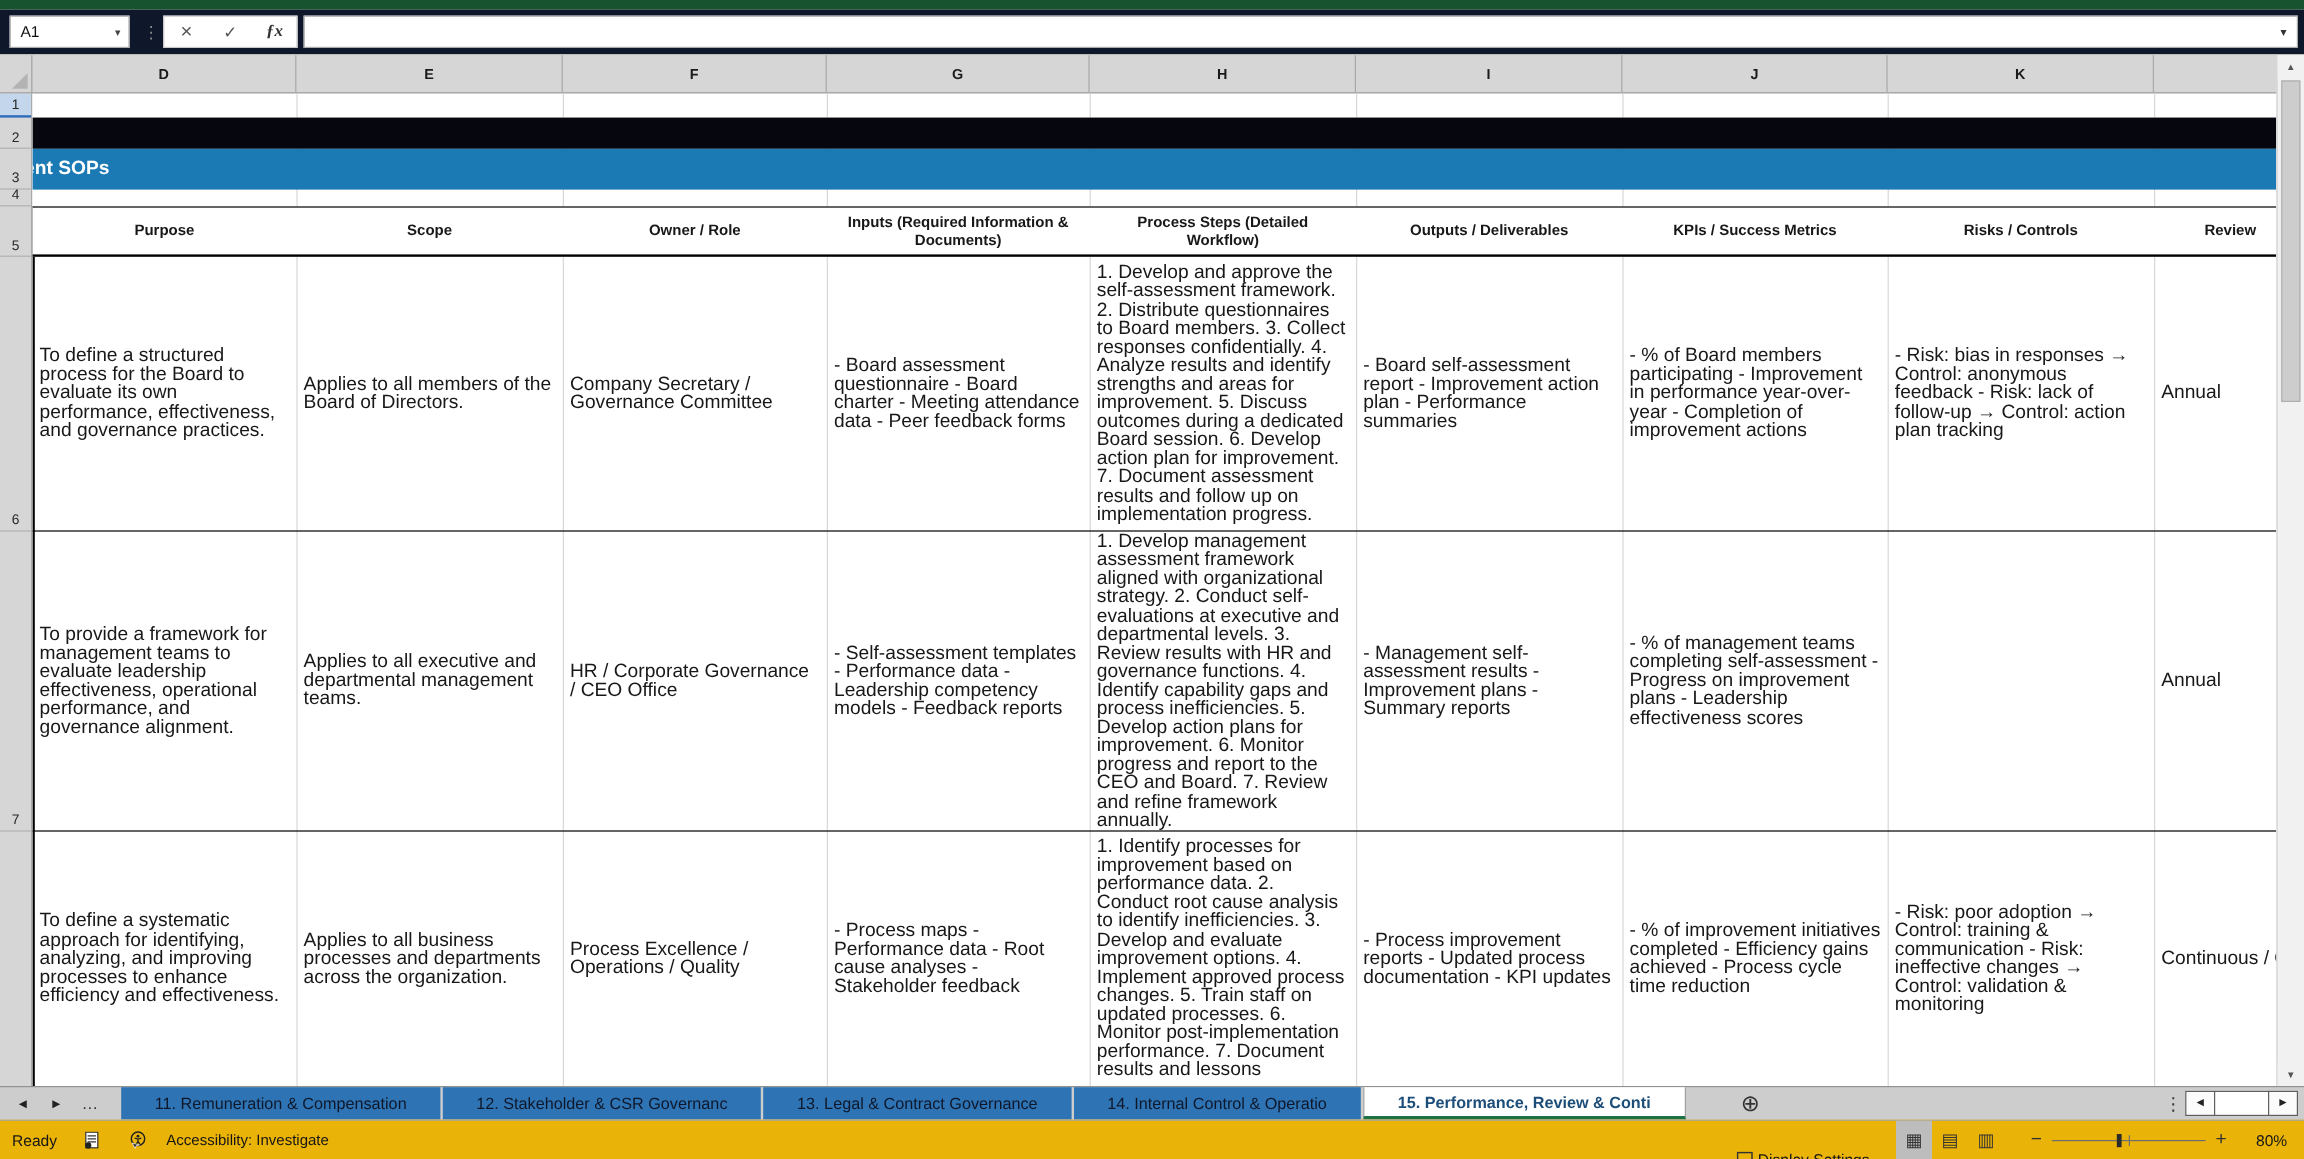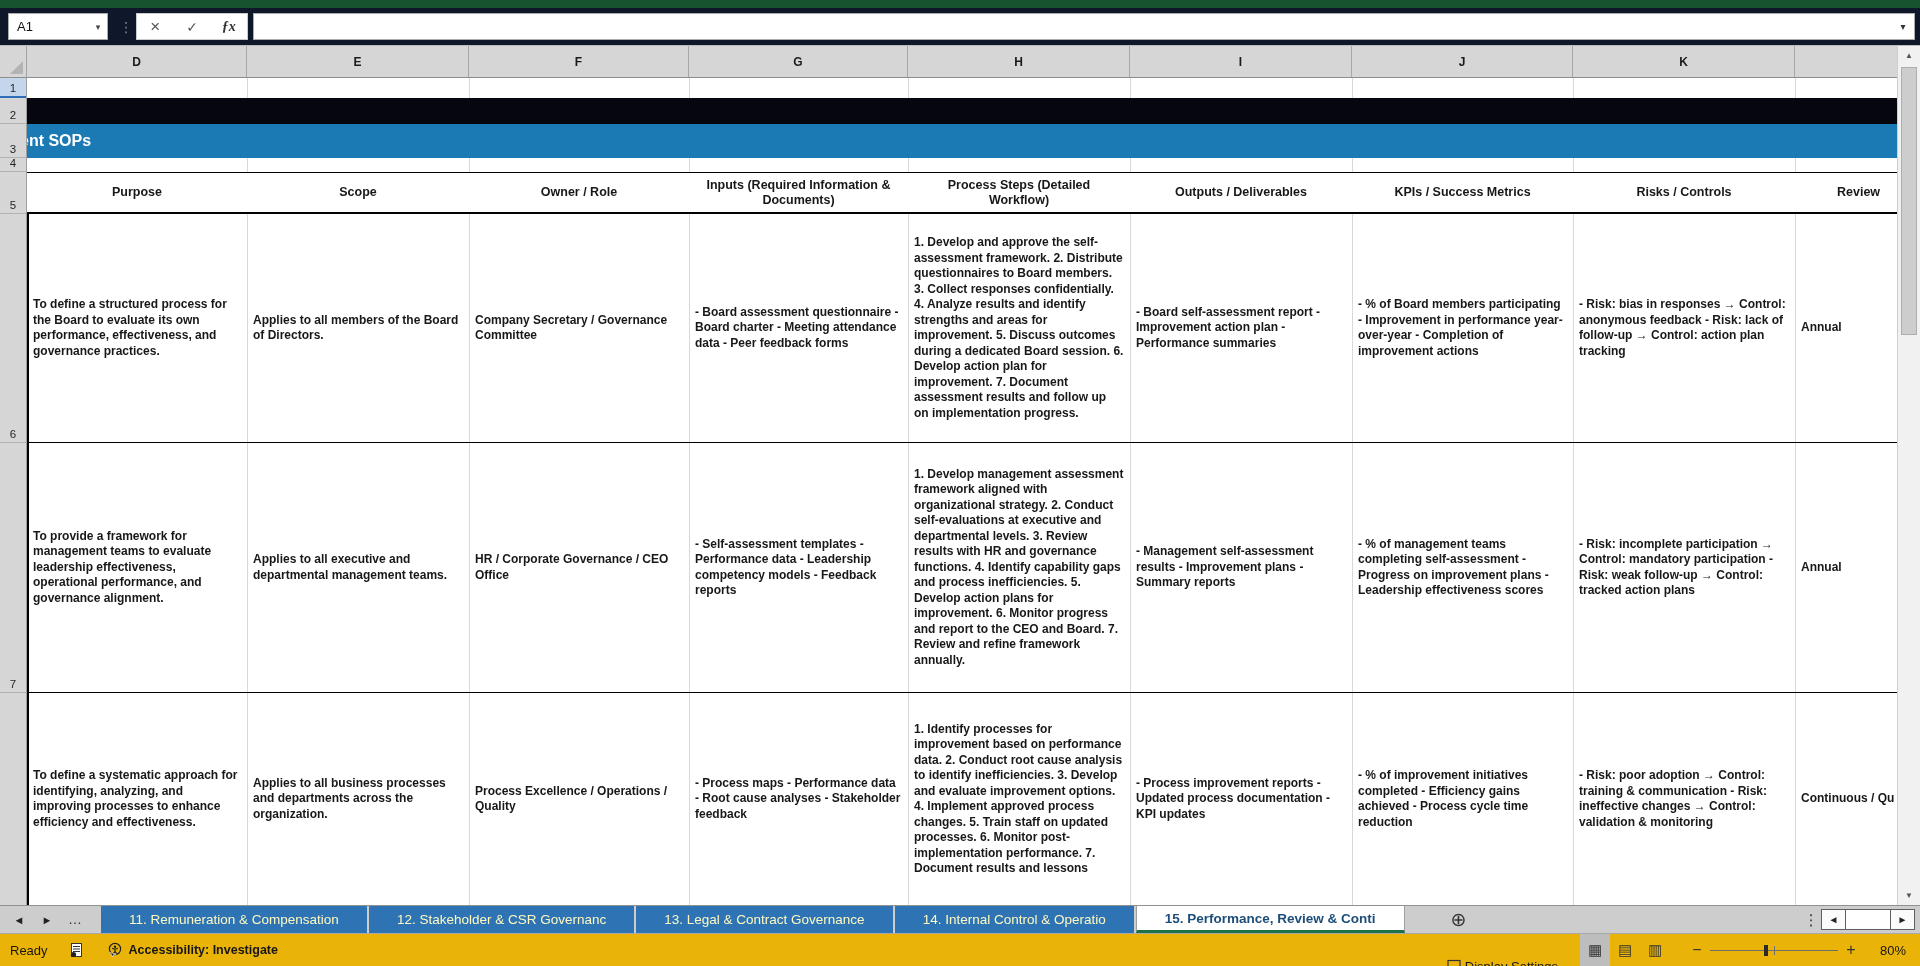--- a/index.html
+++ b/index.html
@@ -48,54 +48,54 @@
   .band-blue .btitle { display:block; margin-left:-7px; line-height:34px; font-size:16px; font-weight:bold; color:#fff; white-space:nowrap; }
   .tableLeft { position:absolute; left:0; top:94px; width:2px; height:733px; background:#000; }
 
   .trow { position:absolute; left:0; width:1870px; }
   .r5 { top:94px; height:42px; border-top:1px solid #000; border-bottom:2px solid #000; background:#fff;padding-left:36px; }
   .r6 { top:136px; height:229px; border-bottom:1px solid #000; }
   .r7 { top:365px; height:250px; border-bottom:1px solid #000; }
   .r8 { top:615px; height:212px; }
 
   .cell { position:absolute; top:0; height:100%; display:flex; align-items:center; overflow:hidden; padding:0 6px; }
-  .ctext { width:100%; font-size:12px; line-height:15.5px; color:#181818;font-weight:bold; }
+  .ctext { width:100%; font-size:16px; line-height:15.5px; color:#181818; }
   .cD{left:0;width:220px}.cE{left:220px;width:222px}.cF{left:442px;width:220px}.cG{left:662px;width:219px}
   .cH{left:881px;width:222px}.cI{left:1103px;width:222px}.cJ{left:1325px;width:221px}.cK{left:1546px;width:222px}.cL{left:1768px;width:222px}
   .hc { justify-content:center; }
   .hc .ctext { text-align:center; font-weight:bold; font-size:12.5px; line-height:15px; }
   .hc.cG { padding:0 8px; } .hc.cH { padding:0 28px; }
   .hc.cL { justify-content:flex-start; padding-left:42px; }
   .hc.cL .ctext { text-align:left; }
 
   
   .vscroll { position:absolute; left:1897px; top:46px; width:23px; height:859px; background:#f1f1f1; border-left:1px solid #cfcfcf; }
   .vsbtn { position:absolute; left:0; width:22px; height:19px; display:flex; align-items:center; justify-content:center; font-size:8px; color:#555; background:#f1f1f1; }
   .vsup{top:0}.vsdown{bottom:0}
   .vsthumb { position:absolute; left:3px; top:21px; width:16px; height:268px; background:#cdcdcd; border:1px solid #aeaeae; }
 
   
   .tabbar { position:absolute; left:0; top:905px; width:1920px; height:28px; background:#cdcdcd; border-top:1px solid #919191; display:flex; align-items:stretch; }
   .tnav { width:28px; display:flex; align-items:center; justify-content:center; font-size:11px; color:#222; }
   .tell { width:28px; display:flex; align-items:flex-end; justify-content:center; font-size:14px; color:#333; padding-bottom:6px; }
-  .stab { display:flex; align-items:center; padding:0 28px; background:#2e74b5; color:#fef9c3; font-size:13.5px; margin-right:2px; white-space:nowrap; }
+  .stab { display:flex; align-items:center; padding:0 28px; background:#2e74b5; color:#0f172a; font-size:13.5px; margin-right:2px; white-space:nowrap; }
   .stab.first { margin-left:12px; }
   .stab.active { background:#fff; color:#1d4e79; font-weight:bold; border-left:1px solid #a0a0a0; border-right:1px solid #a0a0a0; border-bottom:3px solid #1e7145; }
   .addsheet { margin-left:38px; align-self:center; width:28px; text-align:center; font-size:19px; color:#333; }
   .tspacer { flex:1; }
   .tkebab { align-self:center; width:22px; text-align:center; font-size:15px; color:#333; }
   .hsbtn { align-self:center; width:25px; height:21px; border:1px solid #5f5f5f; background:#fbfbfb; display:flex; align-items:center; justify-content:center; font-size:10px; color:#222; margin-left:-1px; }
   .hsbox { align-self:center; width:46px; height:21px; background:#fff; border:1px solid #5f5f5f; margin-left:-1px; }
   .tpad { width:5px; }
 
   
   .statusbar { position:absolute; left:0; top:933px; width:1920px; height:33px; background:#eab308; border-top:1px solid #a8a8a8; display:flex; align-items:center; font-size:13px; color:#161616; }
   .sbready { margin-left:10px; }
   .sbmacro { margin-left:22px; display:flex; align-items:center; }
-  .sbacc { margin-left:24px; display:flex; align-items:center; gap:6px; font-weight:bold; font-size:12.5px;justify-content:flex-end; }
+  .sbacc { margin-left:24px; display:flex; align-items:center; gap:16px; font-weight:normal; font-size:12.5px;justify-content:flex-end; }
   .sbright { margin-left:auto; display:flex; align-items:center; height:100%; }
   .sbdisp { display:flex; align-items:center; gap:4px; margin-right:22px;margin-top:32px; }
   .vbtn { width:30px; height:100%; display:flex; align-items:center; justify-content:center; font-size:15px; color:#333; }
   .vbtn.active { background:#bdbdbd; }
   .zoomers { display:flex; align-items:center; margin-left:18px; }
   .zminus,.zplus { font-size:16px; color:#333; width:18px; text-align:center; }
   .ztrack { position:relative; width:128px; height:1px; background:#6e6e6e; margin:0 4px; }
   .ztick { position:absolute; left:50%; top:-4px; width:1px; height:9px; background:#6e6e6e; }
   .zthumb { position:absolute; left:42%; top:-5px; width:4px; height:11px; background:#2b2b2b; }
   .zpct { width:40px; text-align:right; margin:0 14px 0 6px; }
@@ -244,23 +244,20 @@
           <span class="ctext">- Self-assessment templates - Performance data - Leadership competency models - Feedback reports</span>
         </div>
       <div class="cell cH">
           <span class="ctext">1. Develop management assessment framework aligned with organizational strategy. 2. Conduct self-evaluations at executive and departmental levels. 3. Review results with HR and governance functions. 4. Identify capability gaps and process inefficiencies. 5. Develop action plans for improvement. 6. Monitor progress and report to the CEO and Board. 7. Review and refine framework annually.</span>
         </div>
       <div class="cell cI">
           <span class="ctext">- Management self-assessment results - Improvement plans - Summary reports</span>
         </div>
       <div class="cell cJ">
           <span class="ctext">- % of management teams completing self-assessment - Progress on improvement plans - Leadership effectiveness scores</span>
-        </div>
-      <div class="cell cK">
-          <span class="ctext">- Risk: incomplete participation → Control: mandatory participation - Risk: weak follow-up → Control: tracked action plans</span>
         </div>
       <div class="cell cL">
           <span class="ctext">Annual</span>
         </div>
     </div>
 
     <div class="trow r8">
       <div class="cell cD">
           <span class="ctext">To define a systematic approach for identifying, analyzing, and improving processes to enhance efficiency and effectiveness.</span>
         </div>

